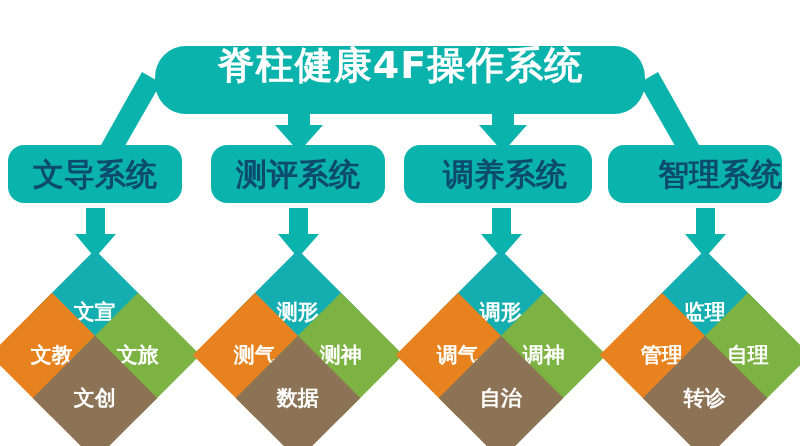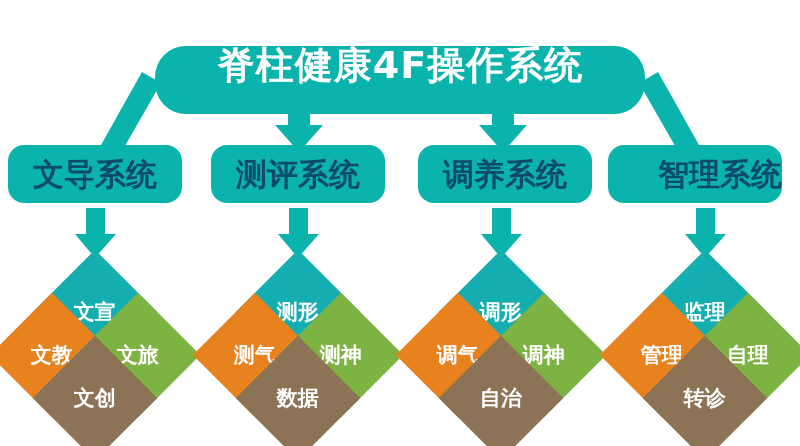--- a/index.html
+++ b/index.html
@@ -56,21 +56,21 @@
   }
   .sys-pill .txt {
     color: #0c4a6e;
     font-size: 31px;
     font-weight: bold;
     line-height: 1;
     white-space: nowrap;
   }
   #sys-0 { left: 8px; }
   #sys-1 { left: 211px; }
-  #sys-2 { left: 418px; }
+  #sys-2 { left: 404px; padding-left: 14px; }
   #sys-3 { left: 608px; justify-content: flex-end; }
 
   
   #arrow-layer {
     position: absolute;
     left: 0; top: 0;
     width: 800px;
     height: 446px;
     pointer-events: none;
   }

